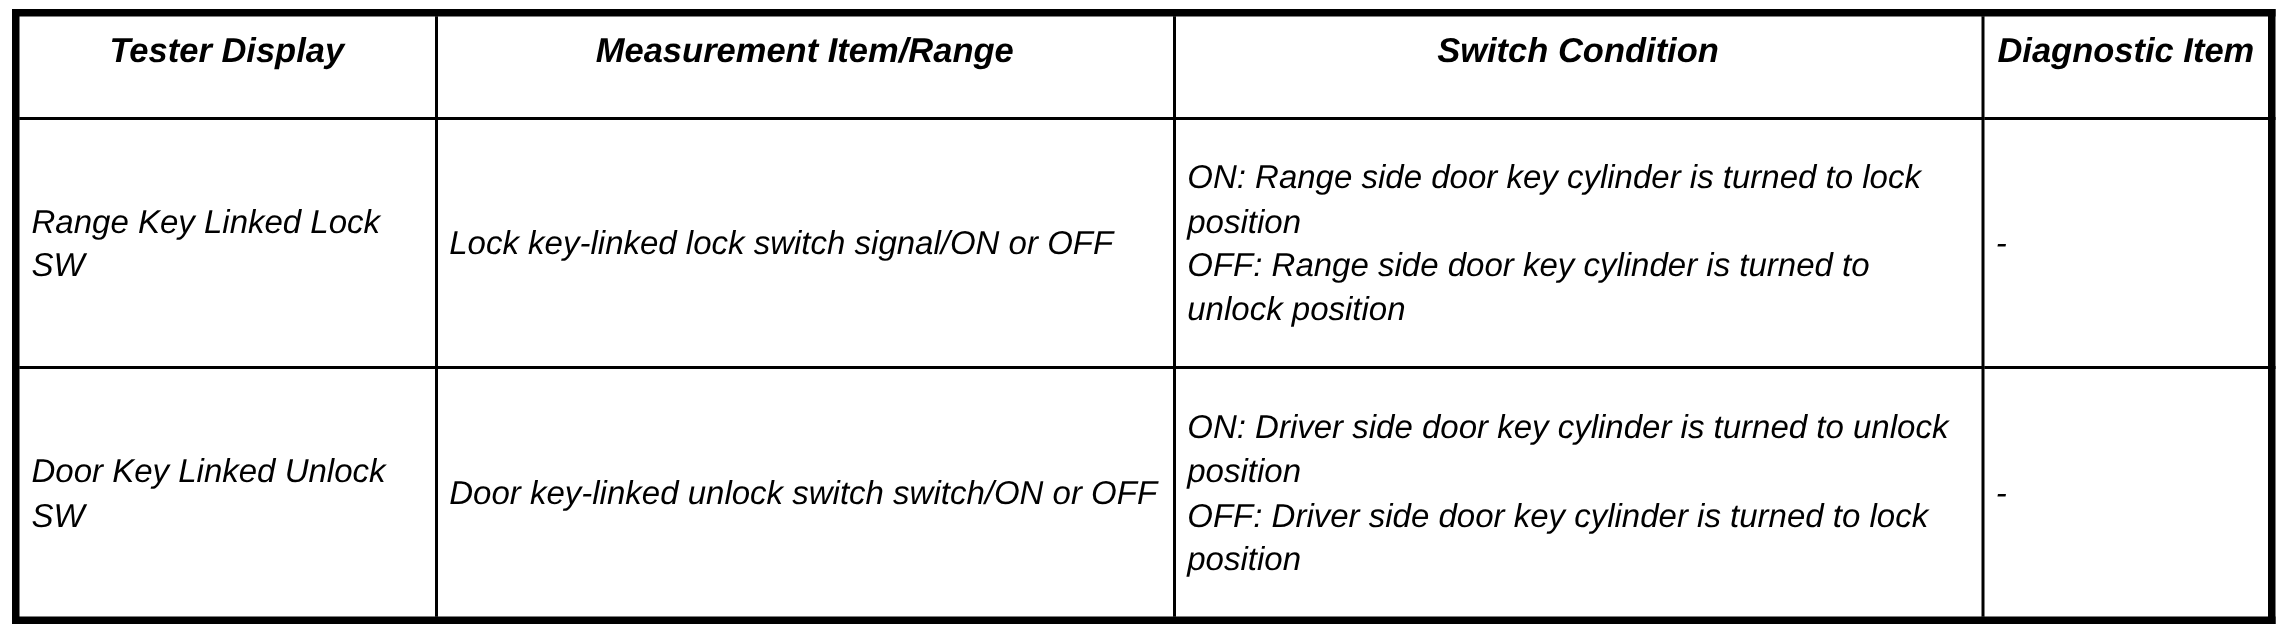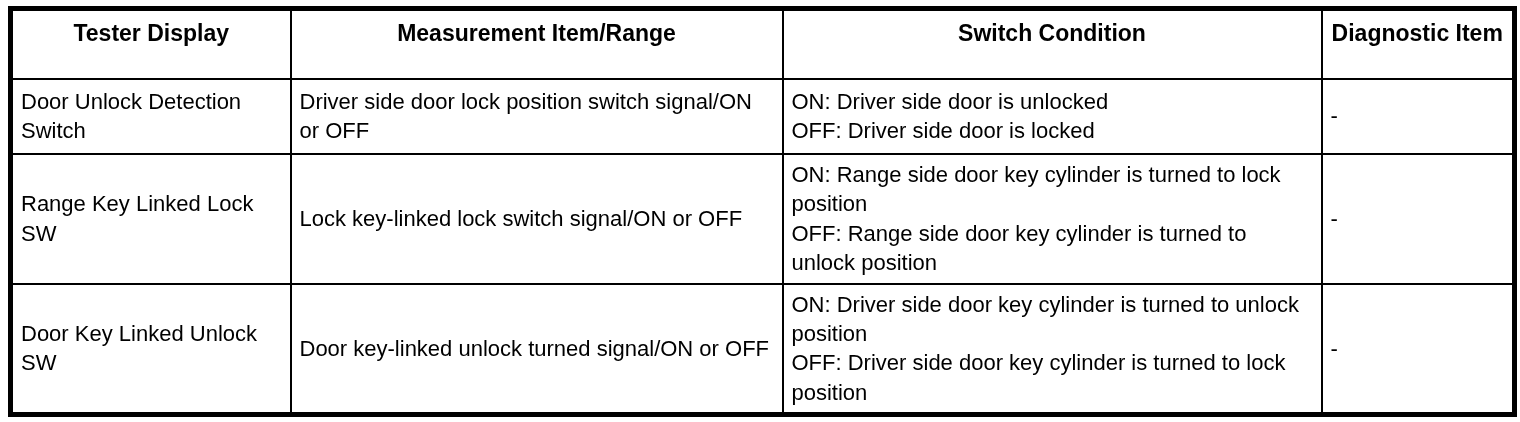--- a/index.html
+++ b/index.html
@@ -19,20 +19,21 @@
     background: #ffffff;
     padding: 6px 8px;
   }
   table.spec {
     border-collapse: collapse;
     table-layout: fixed;
     width: 1504px;
     height: 410px;
     border: 5px solid #000000;
     background: #ffffff;
+    font-style: italic;
   }
   th, td {
     border: 2px solid #000000;
     box-sizing: border-box;
     overflow: hidden;
   }
   th {
     font-weight: bold;
     font-size: 23px;
     line-height: 1.25;
@@ -70,41 +71,32 @@
     </colgroup>
     <thead>
       <tr class="header-row">
         <th>Tester Display</th>
         <th>Measurement Item/Range</th>
         <th>Switch Condition</th>
         <th>Diagnostic Item</th>
       </tr>
     </thead>
     <tbody>
-      <tr class="body-row-0">
-        <td>Door Unlock Detection Switch</td>
-        <td>Driver side door lock position switch signal/ON or OFF</td>
-        <td>
-          <span class="cond-line">ON: Driver side door is unlocked</span>
-          <span class="cond-line">OFF: Driver side door is locked</span>
-        </td>
-        <td>-</td>
-      </tr>
       <tr class="body-row-1">
         <td>Range Key Linked Lock SW</td>
         <td>Lock key-linked lock switch signal/ON or OFF</td>
         <td>
           <span class="cond-line">ON: Range side door key cylinder is turned to lock position</span>
           <span class="cond-line">OFF: Range side door key cylinder is turned to unlock position</span>
         </td>
         <td>-</td>
       </tr>
       <tr class="body-row-2">
         <td>Door Key Linked Unlock SW</td>
-        <td>Door key-linked unlock turned signal/ON or OFF</td>
+        <td>Door key-linked unlock switch switch/ON or OFF</td>
         <td>
           <span class="cond-line">ON: Driver side door key cylinder is turned to unlock position</span>
           <span class="cond-line">OFF: Driver side door key cylinder is turned to lock position</span>
         </td>
         <td>-</td>
       </tr>
     </tbody>
   </table>
 </div>
 

